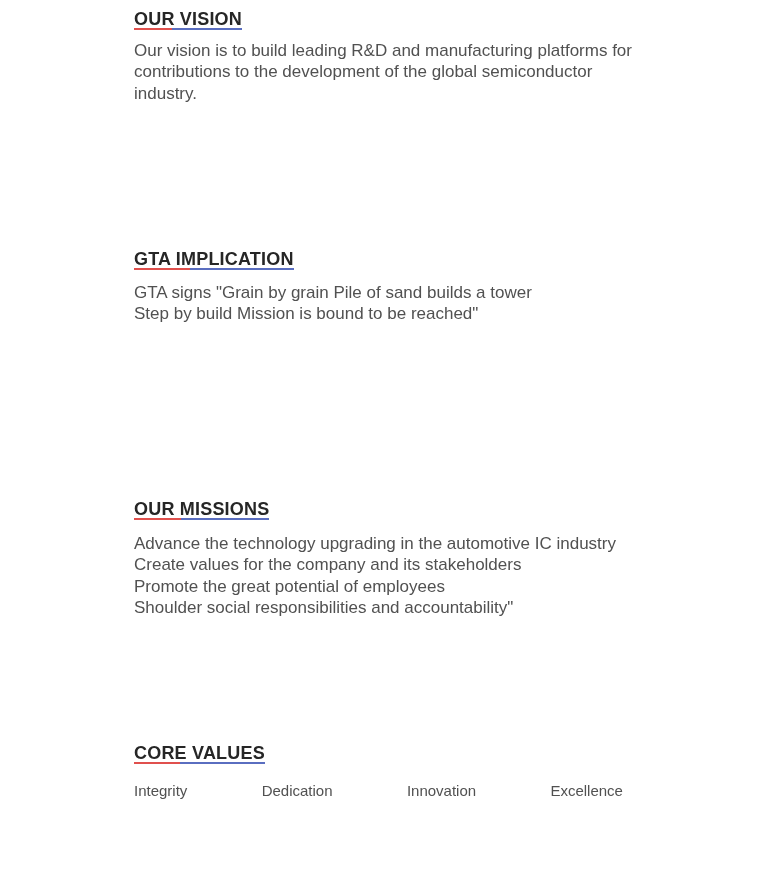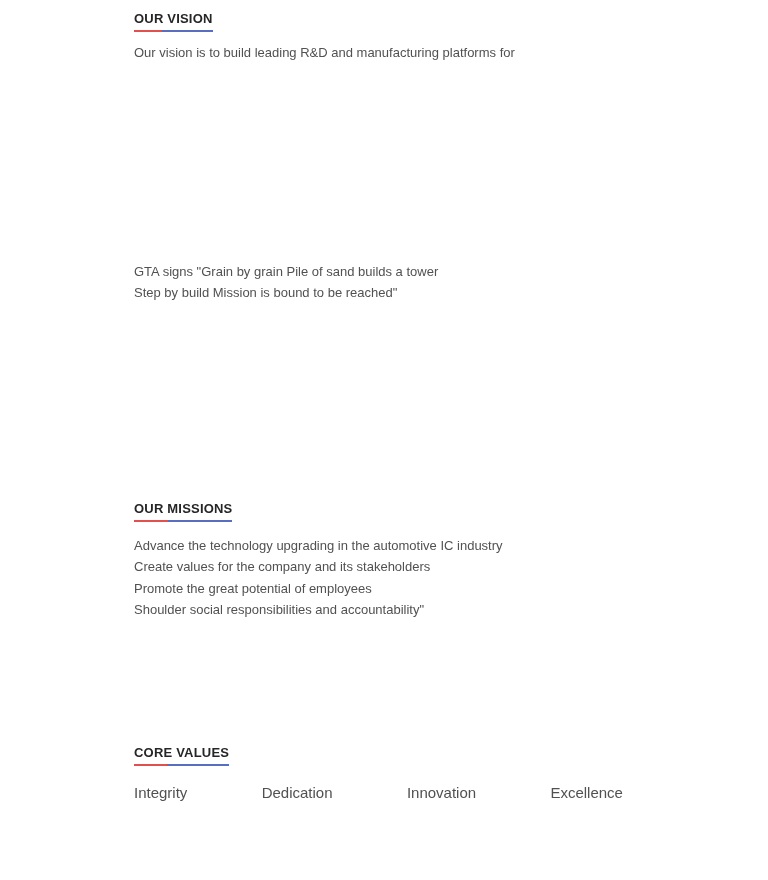--- a/index.html
+++ b/index.html
@@ -8,34 +8,33 @@
     width: 768px;
     height: 880px;
     position: relative;
     font-family: "Liberation Sans", "DejaVu Sans", sans-serif;
     overflow: hidden;
   }
   .canvas { position: absolute; inset: 0; }
   .sec { position: absolute; left: 134px; width: 512px; }
   .sec-title {
     display: inline-block;
-    font-size: 13px;
+    font-size: 18px;
     font-weight: 700;
     letter-spacing: 0.2px;
     color: var(--heading-color, #262626);
-    padding-bottom: 6px;
     background-image: linear-gradient(to right,
       var(--underline-red, #e0504d) 0%, var(--underline-red, #e0504d) 35%,
       var(--underline-blue, #5a6ec0) 35%, var(--underline-blue, #5a6ec0) 100%);
     background-repeat: no-repeat;
     background-size: 100% 2px;
     background-position: left bottom;
   }
   .para {
-    font-size: 13px;
+    font-size: 17px;
     line-height: 21.4px;
     color: var(--body-color, #515151);
   }
   .sec-vision .para { margin-top: 10px; }
   .sec-implication .para { margin-top: 12px; }
   .sec-missions .para { margin-top: 13px; }
   .values-row {
     display: flex;
     justify-content: space-between;
     width: 489px;
@@ -53,24 +52,28 @@
 <body style="background: rgb(255, 255, 255);">
 
 <div class="canvas">
 
   <section class="sec sec-vision">
     <div>
       <span class="sec-title">OUR VISION</span>
     </div>
     <div class="para">
       <div>Our vision is to build leading R&amp;D and manufacturing platforms for</div>
+      <div>contributions to the development of the global semiconductor industry.</div>
     </div>
   </section>
 
   <section class="sec sec-implication">
+    <div>
+      <span class="sec-title">GTA IMPLICATION</span>
+    </div>
     <div class="para">
       <div>GTA signs "Grain by grain Pile of sand builds a tower</div>
       <div>Step by build Mission is bound to be reached"</div>
     </div>
   </section>
 
   <section class="sec sec-missions">
     <div>
       <span class="sec-title">OUR MISSIONS</span>
     </div>

